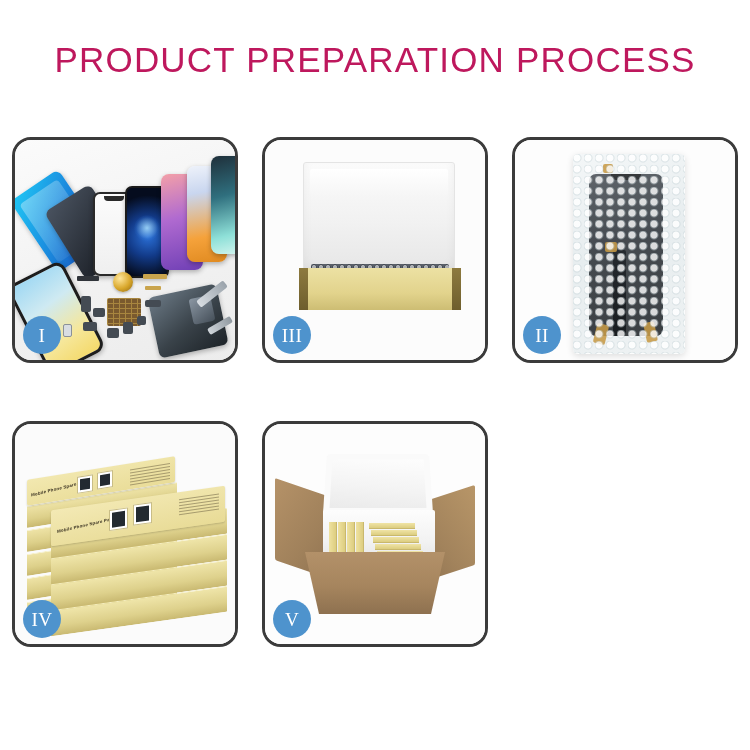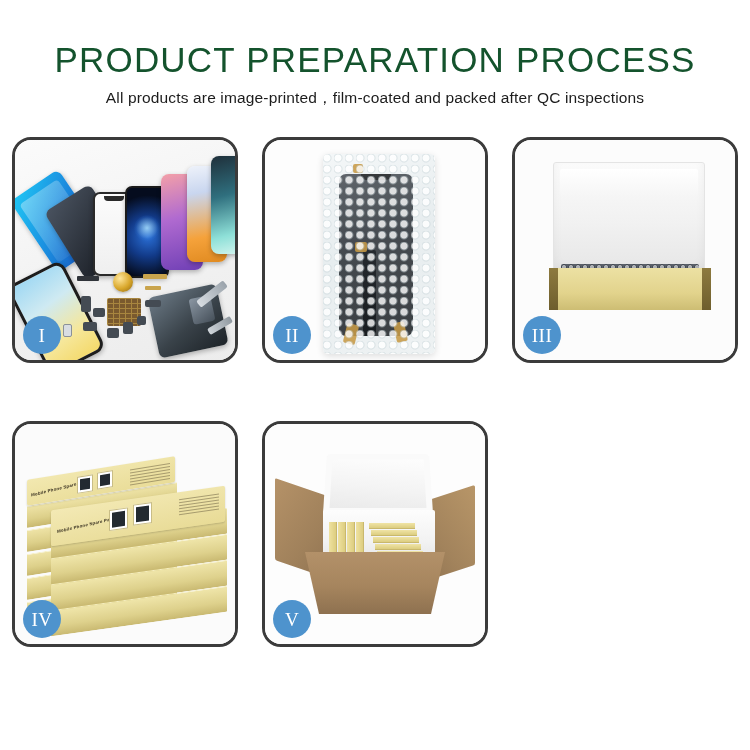--- a/index.html
+++ b/index.html
@@ -8,21 +8,21 @@
     background: #ffffff;
     font-family: "Liberation Sans", sans-serif;
     overflow: hidden;
   }
   .page { position: relative; width: 750px; height: 750px; background: #fff; }
 
   
   .header { position: absolute; left: 0; top: 40px; width: 750px; text-align: center; }
   .title {
     font-size: 35px; font-weight: 400; letter-spacing: 1.2px;
-    color: #14532d; line-height: 40px; white-space: nowrap;
+    color: #be185d; line-height: 40px; white-space: nowrap;
     font-family: "Liberation Sans", sans-serif;
   }
   .subtitle {
     margin-top: 8px; font-size: 15.5px; color: #1c1c1c;
     letter-spacing: .15px; line-height: 20px; white-space: nowrap;
     font-family: "Liberation Sans", sans-serif;
   }
 
   
   .grid {
@@ -306,21 +306,20 @@
     background: rgba(120,96,66,.55); border-radius: 1px;
   }
 </style>
 </head>
 <body>
 
 <div class="page">
 
   <div class="header">
     <div class="title">PRODUCT PREPARATION PROCESS</div>
-    <div class="subtitle">All products are image-printed，film-coated and packed after QC inspections</div>
   </div>
 
   <div class="grid">
 
     <div class="panel">
       <div class="photo p1">
         <div class="ph ph-blue1"></div>
         <div class="ph ph-dark1"></div>
         <div class="ph ph-glass"></div>
         <div class="ph ph-dark2"></div>
@@ -342,41 +341,41 @@
         <div class="sm" style="left:122px;top:176px;width:9px;height:9px;"></div>
         <div class="sm" style="left:130px;top:160px;width:16px;height:7px;"></div>
         <div class="sm" style="left:48px;top:184px;width:9px;height:13px;background:#d8dde2;border:1px solid #8a9199;"></div>
         <div class="tool"></div>
         <div class="tool2"></div>
       </div>
       <div class="badge">I</div>
     </div>
 
     <div class="panel">
+      <div class="photo p3">
+        <div class="foam-lid"></div>
+        <div class="wrap-fill"></div>
+        <div class="box3-body"></div>
+      </div>
+      <div class="badge">III</div>
+    </div>
+
+    <div class="panel">
       <div class="photo p2">
         <div class="bubble-bag">
           <div class="screen-in"></div>
           <div class="flexcable"></div>
           <div class="gold-tab" style="left:30px;top:10px;width:10px;height:9px;"></div>
           <div class="gold-tab" style="left:32px;top:88px;width:12px;height:10px;"></div>
           <div class="gold-tab" style="left:22px;top:170px;width:12px;height:20px;transform:rotate(14deg);"></div>
           <div class="gold-tab" style="left:72px;top:168px;width:11px;height:20px;transform:rotate(-12deg);"></div>
           <div class="bubbles"></div>
         </div>
       </div>
       <div class="badge">II</div>
-    </div>
-
-    <div class="panel">
-      <div class="photo p3">
-        <div class="foam-lid"></div>
-        <div class="wrap-fill"></div>
-        <div class="box3-body"></div>
-      </div>
-      <div class="badge">III</div>
     </div>
 
     <div class="panel">
       <div class="photo p4">
         <div class="stack">
 
           <div class="slab" style="top:148px;"></div>
           <div class="slab" style="top:124px;"></div>
           <div class="slab" style="top:100px;"></div>
           <div class="slab" style="top:76px;"></div>

